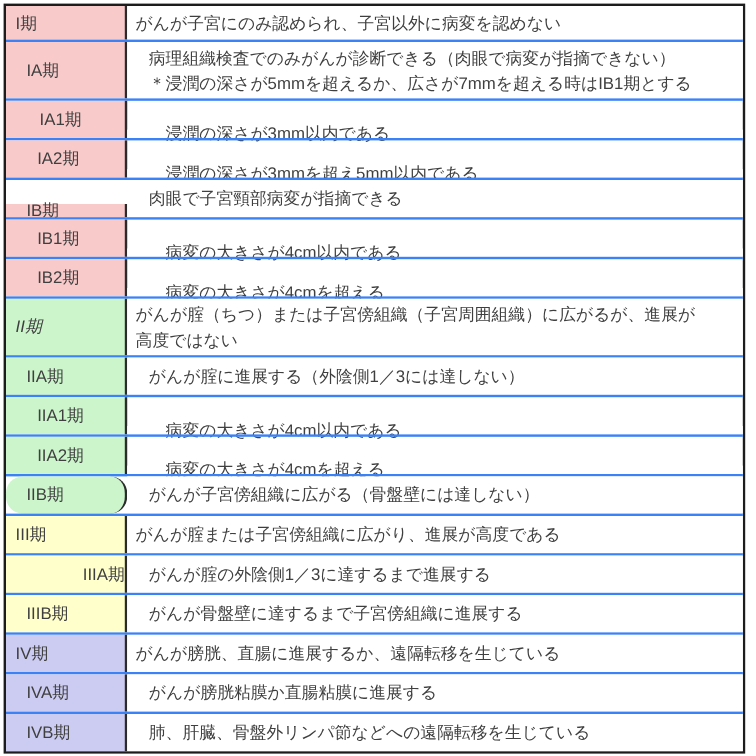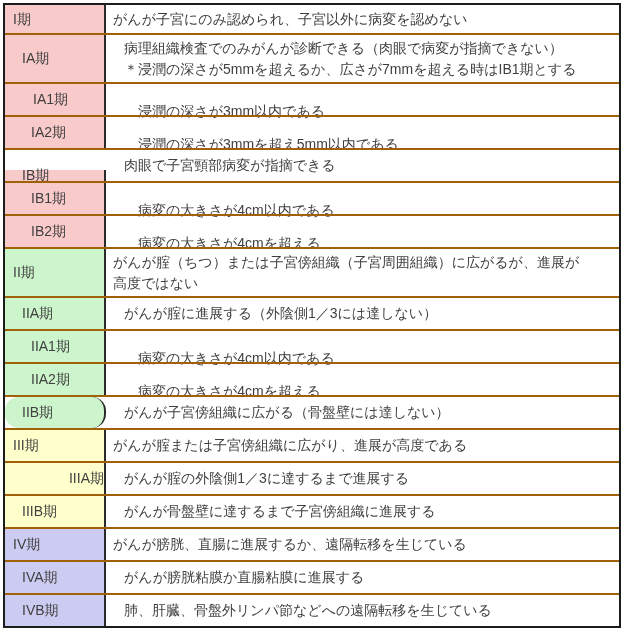--- a/index.html
+++ b/index.html
@@ -18,21 +18,21 @@
     border: 2px solid #1c1c1c;
     background: #ffffff;
     display: flex;
     flex-direction: column;
   }
   .row {
     box-sizing: border-box;
     display: flex;
     flex-direction: row;
     align-items: stretch;
-    border-top: 2px solid #a16207;
+    border-top: 2px solid #3b82f6;
   }
   .row.first { border-top: none; }
   .row.single { height: 33px; }
   .row.first.single { height: 28px; }
   .row.double { height: 49px; }
   .stage-cell {
     box-sizing: border-box;
     flex: 0 0 101px;
     border-right: 2px solid #2b2b2b;
     display: flex;
@@ -115,21 +115,21 @@
   </div>
     <div class="row single">
     <div class="stage-cell llv3" style="background: rgb(248, 202, 202);">
       <span class="stage-label">IB2期</span>
     </div>
     <div class="description-cell lv3">
       <span class="stage-description">病変の大きさが4cmを超える</span>
     </div>
   </div>
     <div class="row double">
-    <div class="stage-cell llv1" style="background: rgb(204, 245, 204);">
+    <div class="stage-cell llv1" style="background: rgb(204, 245, 204); font-style: italic;">
       <span class="stage-label">II期</span>
     </div>
     <div class="description-cell lv1">
       <span class="stage-description">がんが腟（ちつ）または子宮傍組織（子宮周囲組織）に広がるが、進展が
 高度ではない</span>
     </div>
   </div>
     <div class="row single">
     <div class="stage-cell llv2" style="background: rgb(204, 245, 204); align-items: center;">
       <span class="stage-label">IIA期</span>

